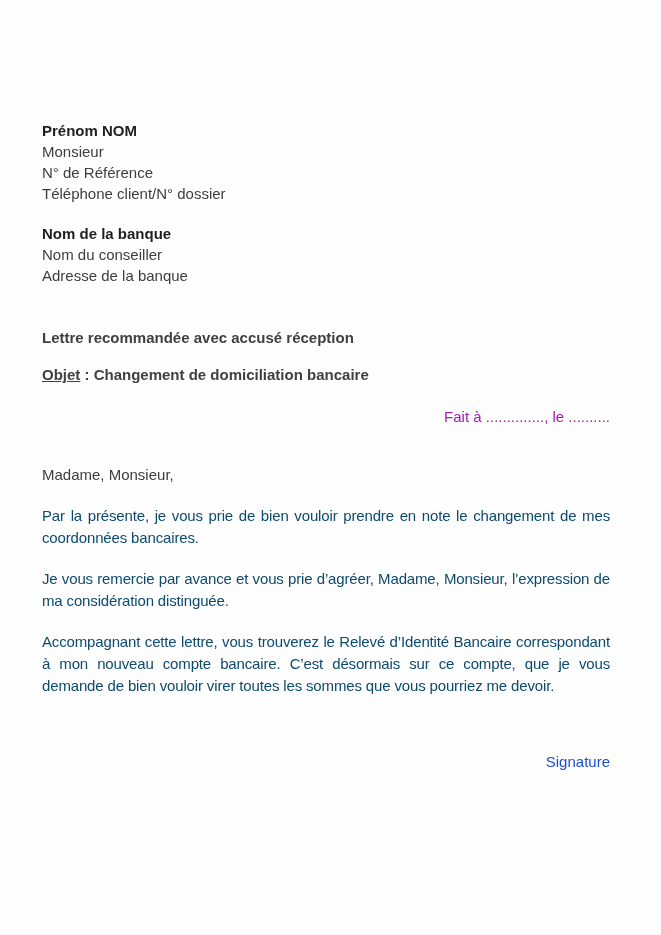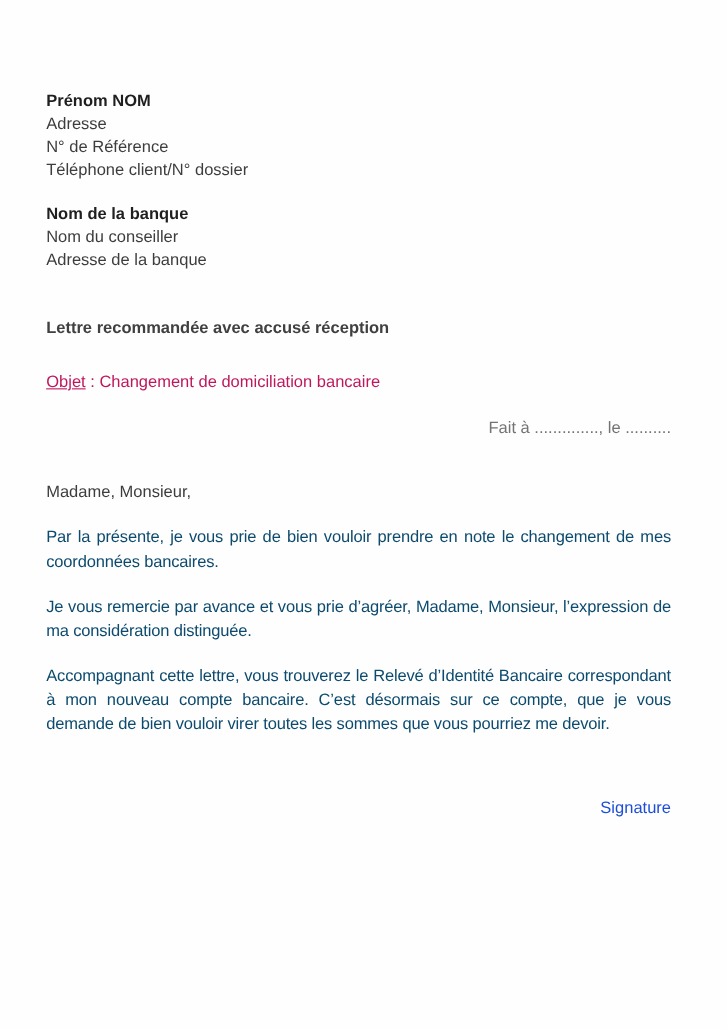--- a/index.html
+++ b/index.html
@@ -7,48 +7,48 @@
     background: #ffffff;
     font-family: "Liberation Sans", "DejaVu Sans", sans-serif;
   }
   .page {
     position: relative;
     width: 661px;
     height: 935px;
     background: #fefefe;
     color: #3d3d3d;
     font-size: 15px;
-    padding: 81px 51px 0 42px;
+    padding: 120px 51px 0 42px;
     overflow: hidden;
   }
   .bold { font-weight: bold; color: #1f1f1f; }
   .line { line-height: 21px; }
 
   .sender-block { text-align: left; }
   .recipient-block { margin-top: 19px; }
 
   .registered-line {
     margin-top: 41px;
     line-height: 21px;
     font-weight: bold;
     color: #404040;
   }
   .subject-line {
-    margin-top: 28px;
+    margin-top: 16px;
     line-height: 21px;
-    font-weight: normal;
-    color: #be185d;
+    font-weight: bold;
+    color: #404040;
   }
   .subject-label { text-decoration: underline; }
 
   .date-line {
     margin-top: 21px;
     line-height: 21px;
     text-align: right;
-    color: #737373;
+    color: #a21caf;
   }
 
   .salutation {
     margin-top: 37px;
     line-height: 22px;
   }
   .para {
     margin-top: 19px;
     line-height: 22px;
     text-align: justify;
@@ -62,21 +62,21 @@
     color: #1d4ed8;
   }
 </style>
 </head>
 <body>
 
 <div class="page">
 
   <div class="sender-block">
     <div class="line bold">Prénom NOM</div>
-    <div class="line">Adresse</div>
+    <div class="line">Monsieur</div>
     <div class="line">N° de Référence</div>
     <div class="line">Téléphone client/N° dossier</div>
   </div>
 
   <div class="recipient-block">
     <div class="line bold">Nom de la banque</div>
     <div class="line">Nom du conseiller</div>
     <div class="line">Adresse de la banque</div>
   </div>
 

